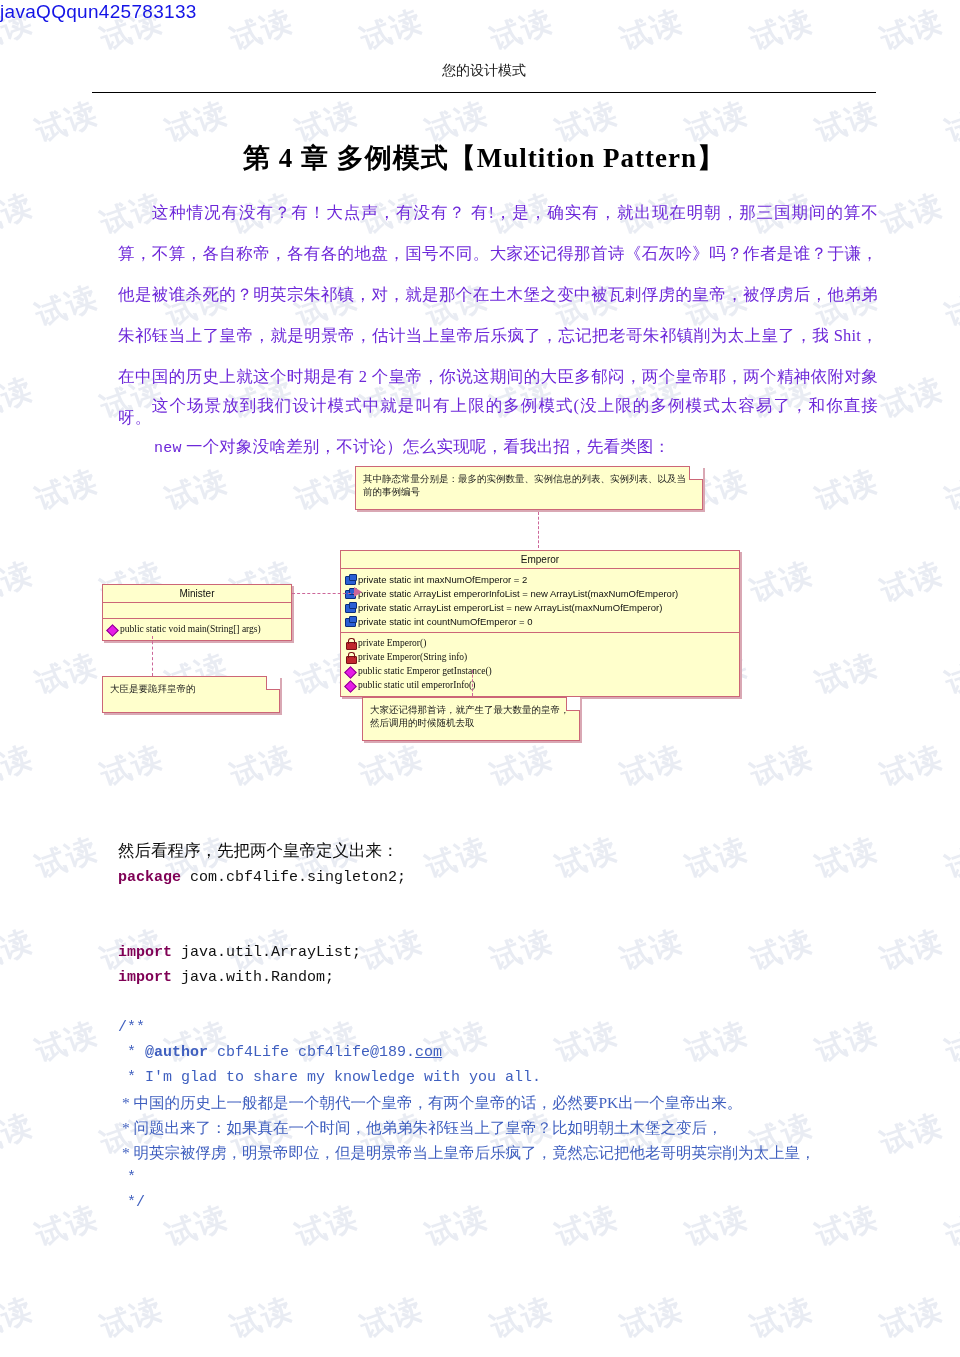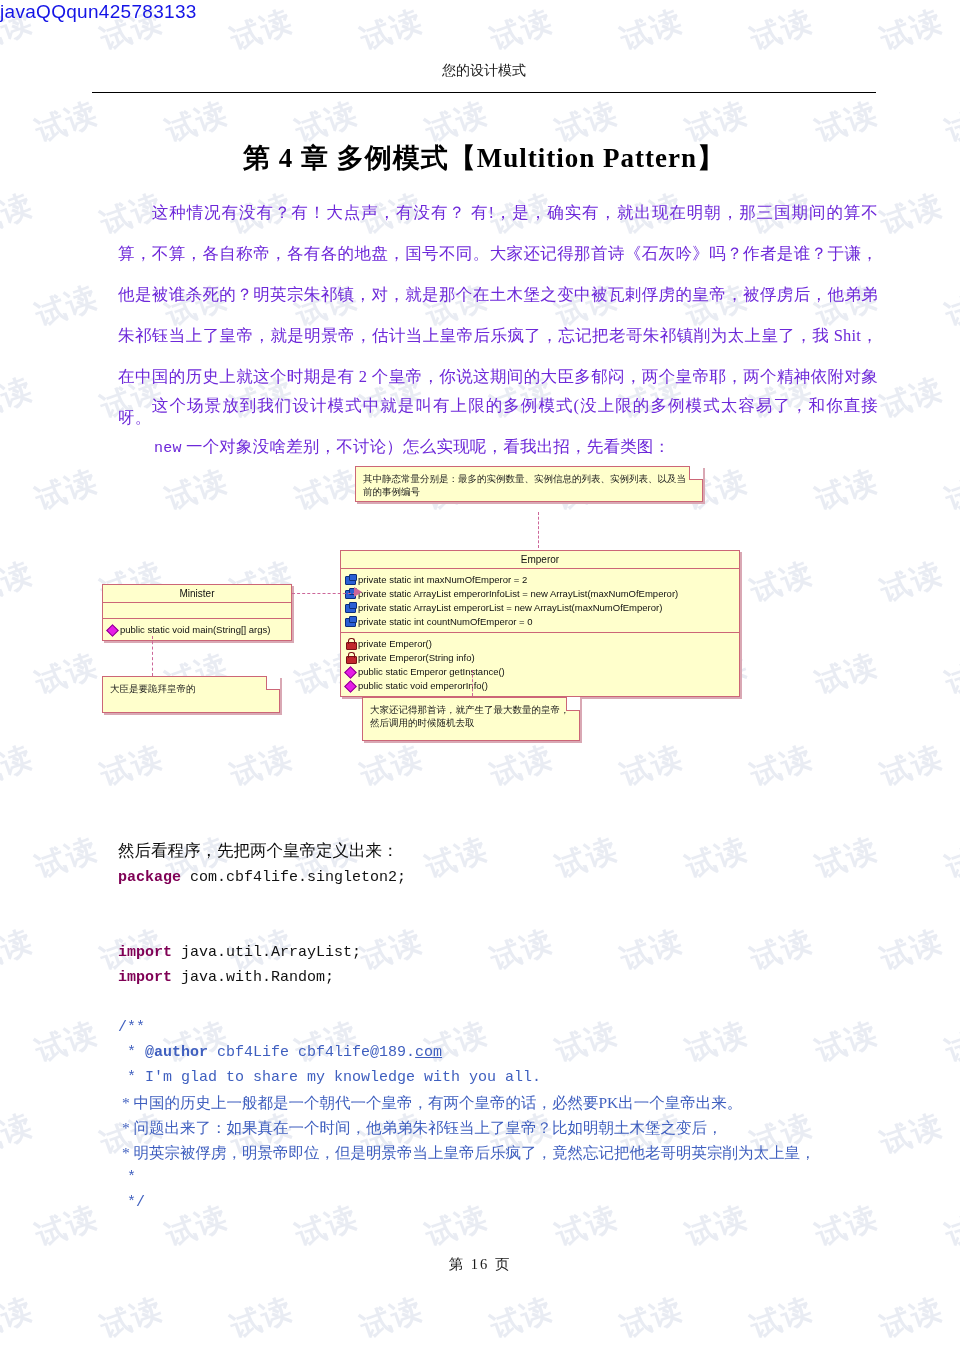--- a/index.html
+++ b/index.html
@@ -67,21 +67,21 @@
   .uml{
     position:absolute;background:#ffffcc;border:1.4px solid #cc6677;
     box-shadow:2px 2px 0 #d9a8b4;box-sizing:border-box;
     font-family:"Liberation Sans","DejaVu Sans",sans-serif;font-size:9.5px;color:#111;
   }
   .uml-title{
     text-align:center;padding:3px 0 3px;border-bottom:1.4px solid #cc6677;
     font-size:10px;
   }
   .uml-sec{padding:3px 2px 4px 2px;}
-  .uml-sec+.uml-sec{border-top:1.4px solid #cc6677;}
+  .uml-sec+.uml-sec{border-top:1.4px solid #cc6677;font-family:Liberation Serif, serif;}
   .mrow{display:flex;align-items:center;height:14px;padding-left:2px;white-space:nowrap;}
   .mrow span.txt{margin-left:2px;}
 
   .ic{flex:0 0 auto;width:11px;height:11px;position:relative;display:inline-block;}
   .ic-privfield::before{
     content:"";position:absolute;left:0;top:2px;width:9px;height:7px;
     background:#2a5fd4;border:1px solid #0b2d7a;border-radius:1px;
   }
   .ic-privfield::after{
     content:"";position:absolute;left:4px;top:0px;width:6px;height:5px;
@@ -266,21 +266,21 @@
   <div id="headerrule"></div>
 
   <div id="chapter-title">第 4 章  多例模式【Multition Pattern】</div>
 
   <div class="para" id="para1"><span class="ind"></span><span>这种情况有没有？有！大点声，有没有？ 有!，是，确实有，就出现在明朝，那三国期间的算不算，不算，各自称帝，各有各的地盘，国号不同。大家还记得那首诗《石灰吟》吗？作者是谁？于谦，他是被谁杀死的？明英宗朱祁镇，对，就是那个在土木堡之变中被瓦剌俘虏的皇帝，被俘虏后，他弟弟朱祁钰当上了皇帝，就是明景帝，估计当上皇帝后乐疯了，忘记把老哥朱祁镇削为太上皇了，我 Shit，在中国的历史上就这个时期是有 2 个皇帝，你说这期间的大臣多郁闷，两个皇帝耶，两个精神依附对象呀。</span></div>
 
   <div class="para" id="para2"><span class="ind"></span><span>这个场景放到我们设计模式中就是叫有上限的多例模式(没上限的多例模式太容易了，和你直接 </span><span class="mono-in">new</span><span> 一个对象没啥差别，不讨论）怎么实现呢，看我出招，先看类图：</span></div>
 
   <div id="diagram">
 
-    <div class="note" id="note-top" style="left:265px;top:0px;width:348px;height:36px;">
+    <div class="note" id="note-top" style="left:265px;top:0px;width:348px;height:44px;">
       <div class="fold"></div>
       <span>其中静态常量分别是：最多的实例数量、实例信息的列表、实例列表、以及当前的事例编号</span>
     </div>
     <div class="vdash" style="left:448px;top:46px;height:36px;"></div>
 
     <div class="uml" id="emperor" style="left:250px;top:84px;width:400px;">
       <div class="uml-title">Emperor</div>
       <div class="uml-sec" id="emperor-fields">
           <div class="mrow">
             <span class="ic ic-privfield"></span>
@@ -307,21 +307,21 @@
           <div class="mrow">
             <span class="ic ic-lock"></span>
             <span class="txt">private Emperor(String info)</span>
           </div>
           <div class="mrow">
             <span class="ic ic-diamond"></span>
             <span class="txt">public static Emperor getInstance()</span>
           </div>
           <div class="mrow">
             <span class="ic ic-diamond"></span>
-            <span class="txt">public static void emperorInfo()</span>
+            <span class="txt">public static util emperorInfo()</span>
           </div>
         </div>
     </div>
 
     <div class="uml" id="minister" style="left:12px;top:118px;width:190px;">
       <div class="uml-title">Minister</div>
       <div class="uml-sec" style="height:8px;"></div>
       <div class="uml-sec" id="minister-methods">
           <div class="mrow">
             <span class="ic ic-diamond"></span>
@@ -358,14 +358,13 @@
       <div class="cline cmt">/**</div>
       <div class="cline cmt"><span> * </span><b>@author</b><span> cbf4Life cbf4life@189.</span><u>com</u></div>
       <div class="cline cmt"> * I'm glad to share my knowledge with you all.</div>
       <div class="cline cmt cmt-cn"> * 中国的历史上一般都是一个朝代一个皇帝，有两个皇帝的话，必然要PK出一个皇帝出来。</div>
       <div class="cline cmt cmt-cn"> * 问题出来了：如果真在一个时间，他弟弟朱祁钰当上了皇帝？比如明朝土木堡之变后，</div>
       <div class="cline cmt cmt-cn"> * 明英宗被俘虏，明景帝即位，但是明景帝当上皇帝后乐疯了，竟然忘记把他老哥明英宗削为太上皇，</div>
       <div class="cline cmt"> *</div>
       <div class="cline cmt"> */</div>
     </div>
 
-  <div id="footer">第  16  页</div>
 </div>
 
 </body></html>

